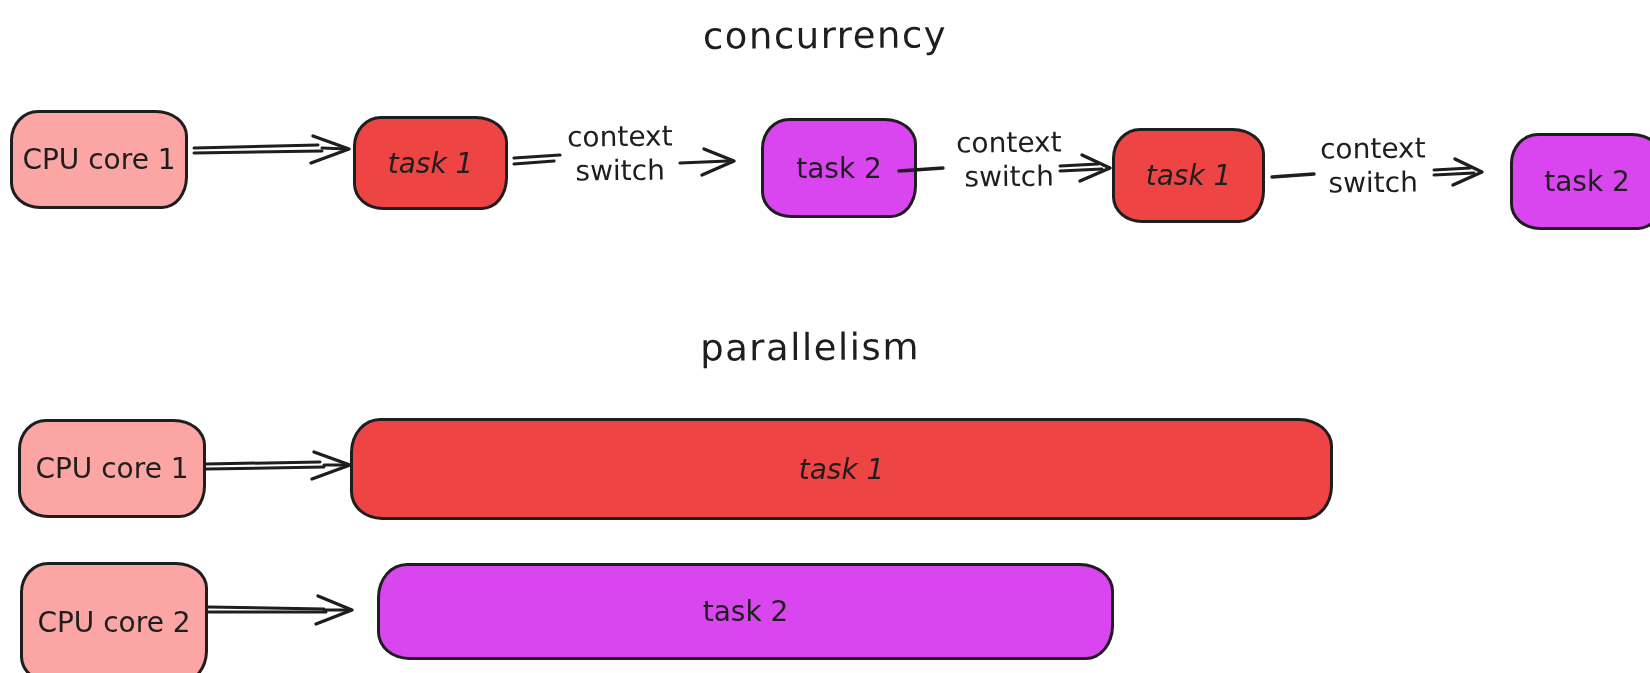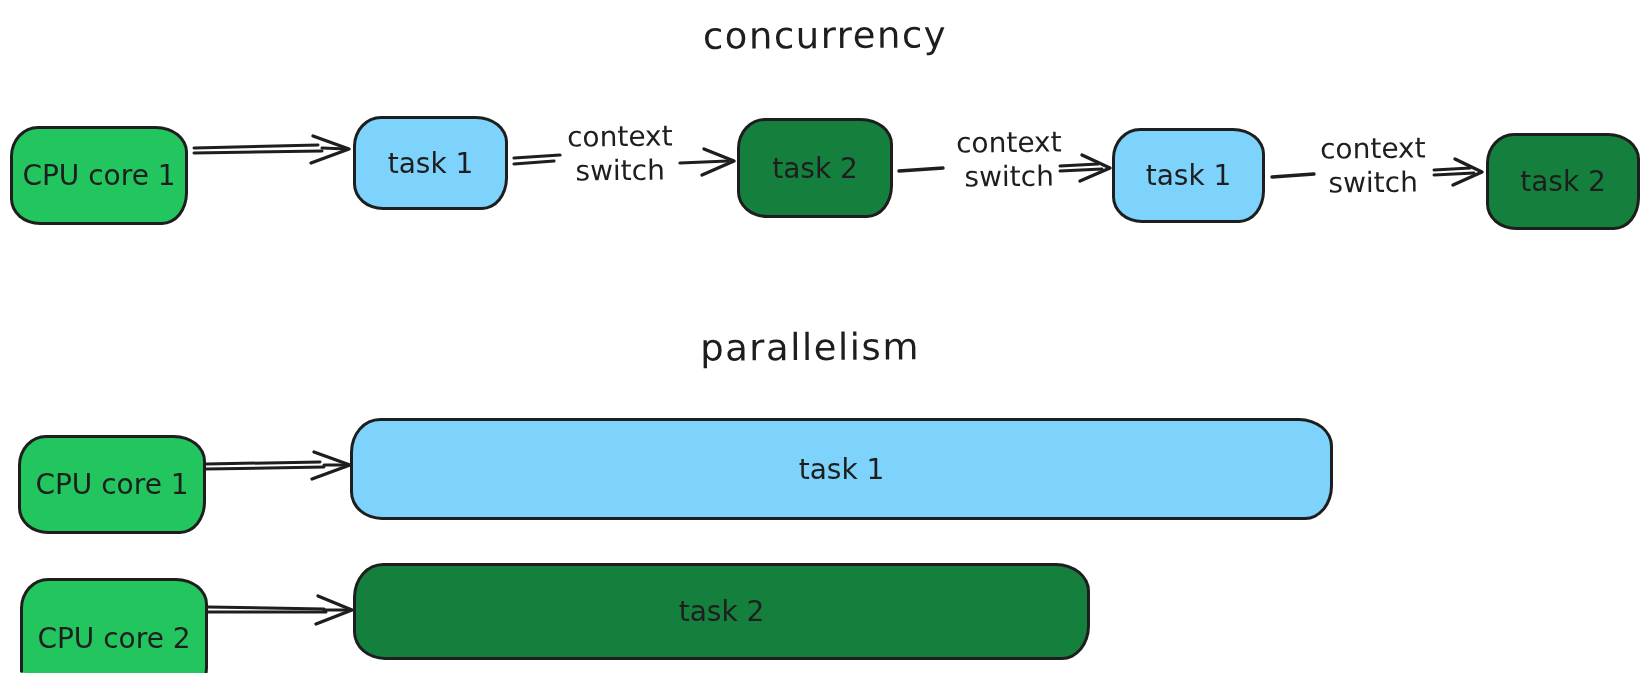--- a/index.html
+++ b/index.html
@@ -15,23 +15,23 @@
     transform:rotate(-0.3deg);
   }
 
   .node {
     position:absolute; display:flex; align-items:center; justify-content:center;
     border:3.6px solid #1e1e1e; background:#ffffff;
     border-radius:28px 32px 26px 30px / 30px 26px 32px 26px;
     font-size:28px; font-weight:500; white-space:nowrap;
     box-sizing:border-box;
   }
-  .node.cpu { background:#22c55e;margin-top:16px; }
-  .node.yellow { background:#7dd3fc; }
-  .node.blue  { background:#15803d; }
+  .node.cpu { background:#fca5a5; }
+  .node.yellow { background:#ef4444;font-style:italic; }
+  .node.blue  { background:#d946ef;margin-left:24px; }
 
   .node.halo-yellow::before {
     content:""; position:absolute; z-index:-1;
     left:-7px; right:-7px; top:-6px; bottom:-14px;
     background:#fae48c; opacity:0.55; border-radius:48px;
   }
   .node.halo-blue::before {
     content:""; position:absolute; z-index:-1;
     left:-4px; right:-8px; top:-6px; bottom:-4px;
     background:#a5d8ff; opacity:0.6; border-radius:40px;

